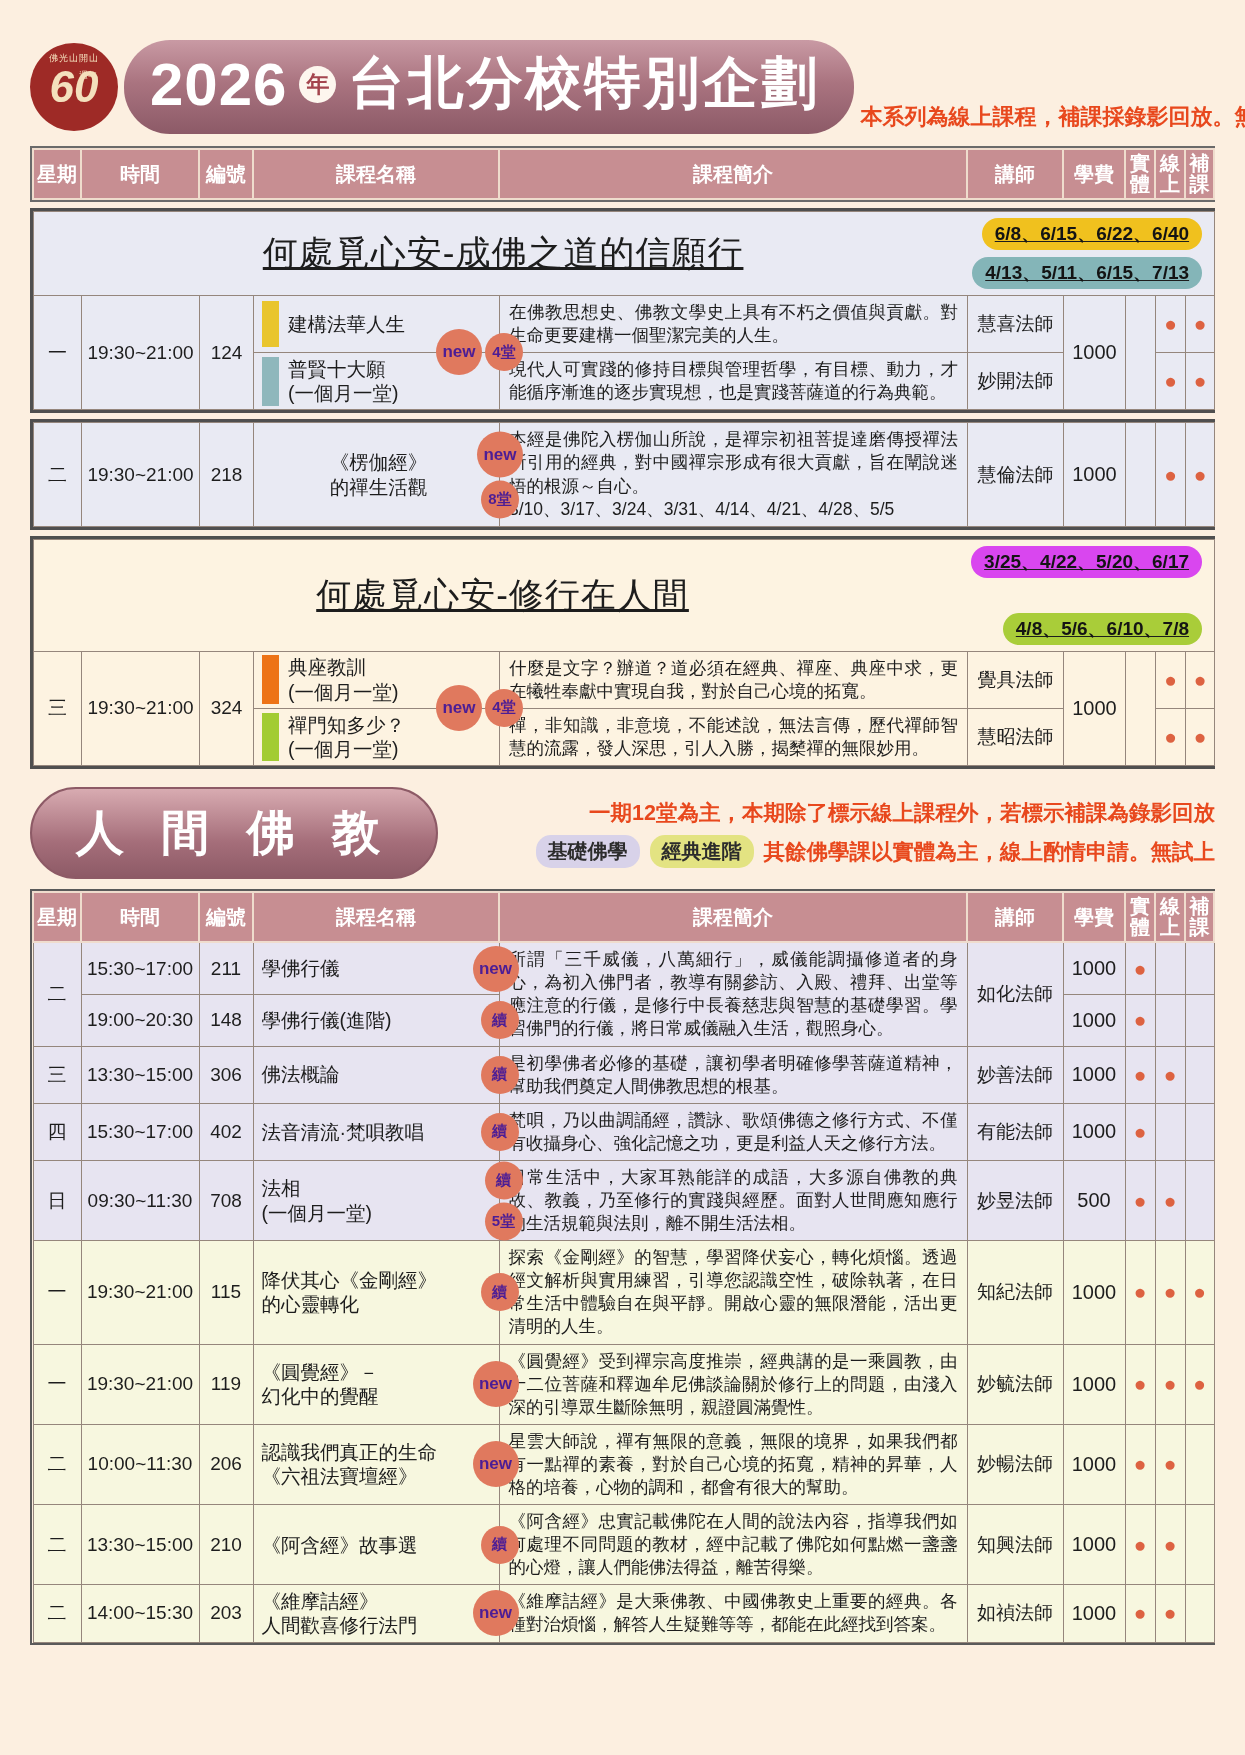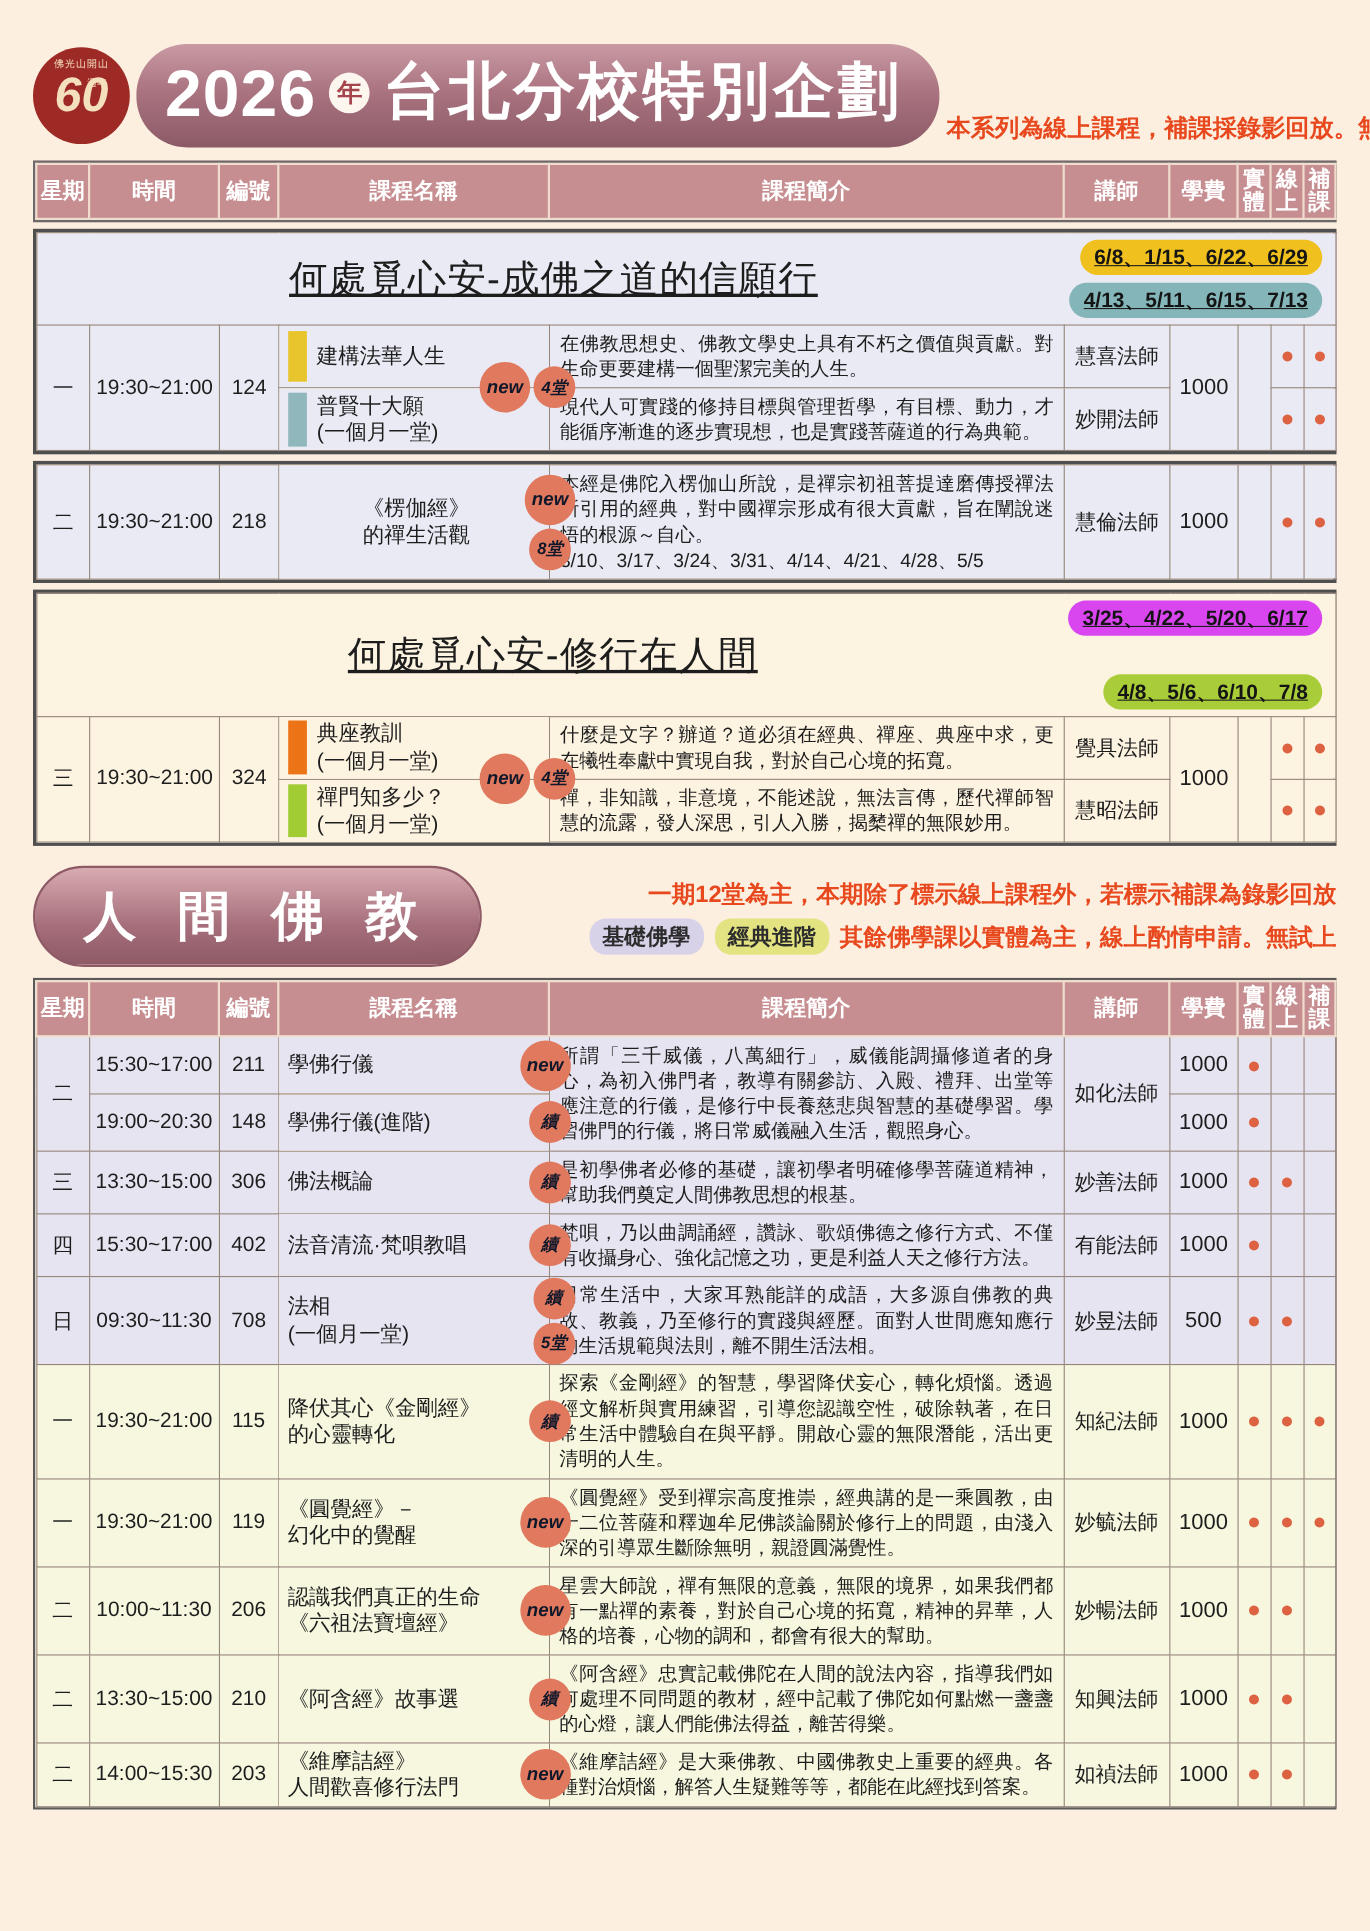--- a/index.html
+++ b/index.html
@@ -62,22 +62,22 @@
   td.namec{text-align:left;position:relative;padding-left:8px;}
   .name-flex{display:flex;align-items:stretch;gap:9px;}
   .bar{flex:0 0 17px;min-height:46px;}
   .bar.yellow{background:#e9c52d;}
   .bar.teal{background:#8fb7bc;}
   .bar.orangebar{background:#ed7317;}
   .bar.greenbar{background:#a2cc33;}
   .nm{align-self:center;font-size:19.5px;line-height:1.25;}
 
   .badge{
-    border-radius:50%;background:#e0795e;color:#0f172a;font-weight:bold;
-    display:flex;align-items:center;justify-content:center;z-index:4;flex:0 0 auto;font-style:italic;
+    border-radius:50%;background:#e0795e;color:#4c1d95;font-weight:bold;
+    display:flex;align-items:center;justify-content:center;z-index:4;flex:0 0 auto;
   }
   .badge.new{width:46px;height:46px;font-size:17px;}
   .badge.cnt{width:38px;height:38px;font-size:15px;}
   .badge-pair{position:absolute;right:-24px;top:-24px;display:flex;align-items:center;gap:3px;z-index:5;}
   .badge-col{position:absolute;right:-24px;top:50%;transform:translateY(-50%);display:flex;flex-direction:column;gap:3px;z-index:5;align-items:center;}
   .badge-solo{position:absolute;right:-20px;top:50%;transform:translateY(-50%);z-index:5;}
 
   td.dot{color:#dd6241;font-size:21px;padding:0;}
   td.fee{font-size:20px;}
 
@@ -162,21 +162,21 @@
       <col style="width:30px">
           <col style="width:30px">
           <col style="width:29px">
     </colgroup>
     <tbody>
           <tr>
       <td colspan="10" class="banner-cell">
         <div class="banner-flex">
           <div class="sec-title">何處覓心安-成佛之道的信願行</div>
           <div class="pills">
-            <span class="pill yellow">6/8、1/15、6/22、6/29</span>
+            <span class="pill yellow">6/8、6/15、6/22、6/40</span>
             <span class="pill teal">4/13、5/11、6/15、7/13</span>
           </div>
         </div>
       </td>
     </tr>
     <tr>
       <td rowspan="2">一</td>
       <td rowspan="2">19:30~21:00</td>
       <td rowspan="2">124</td>
       <td class="namec">

